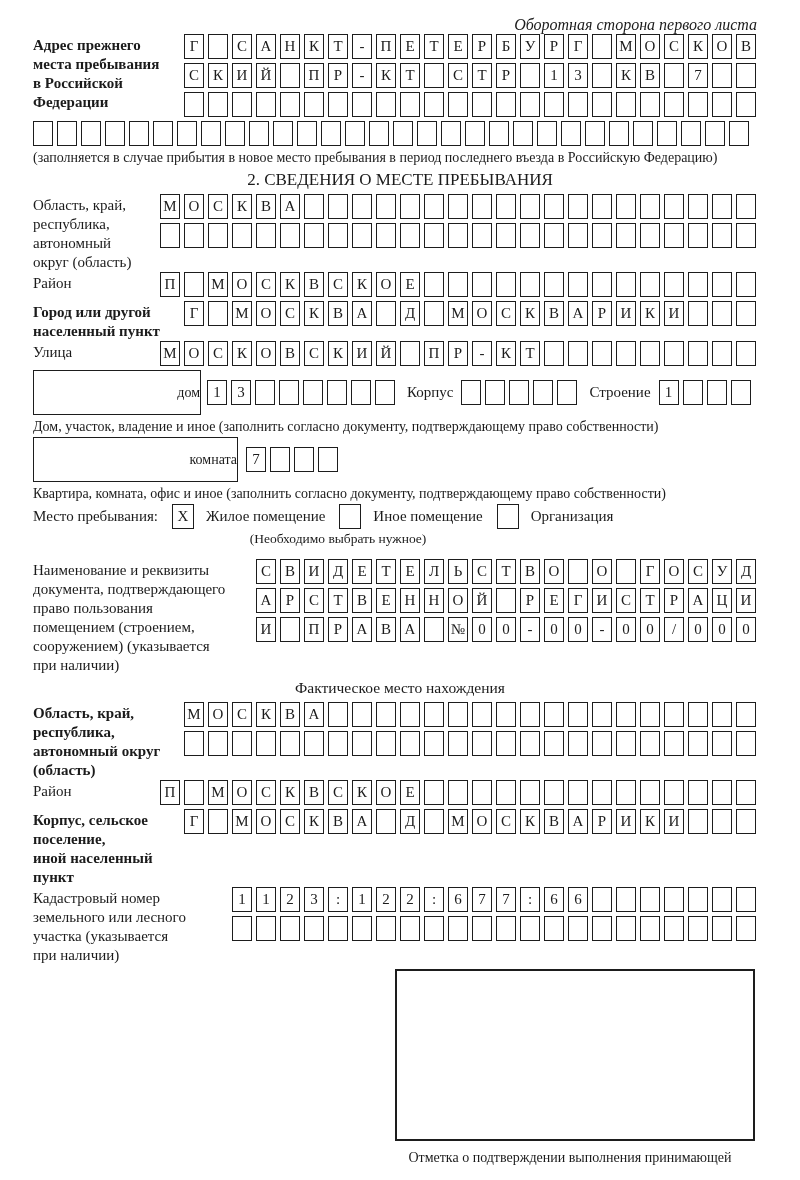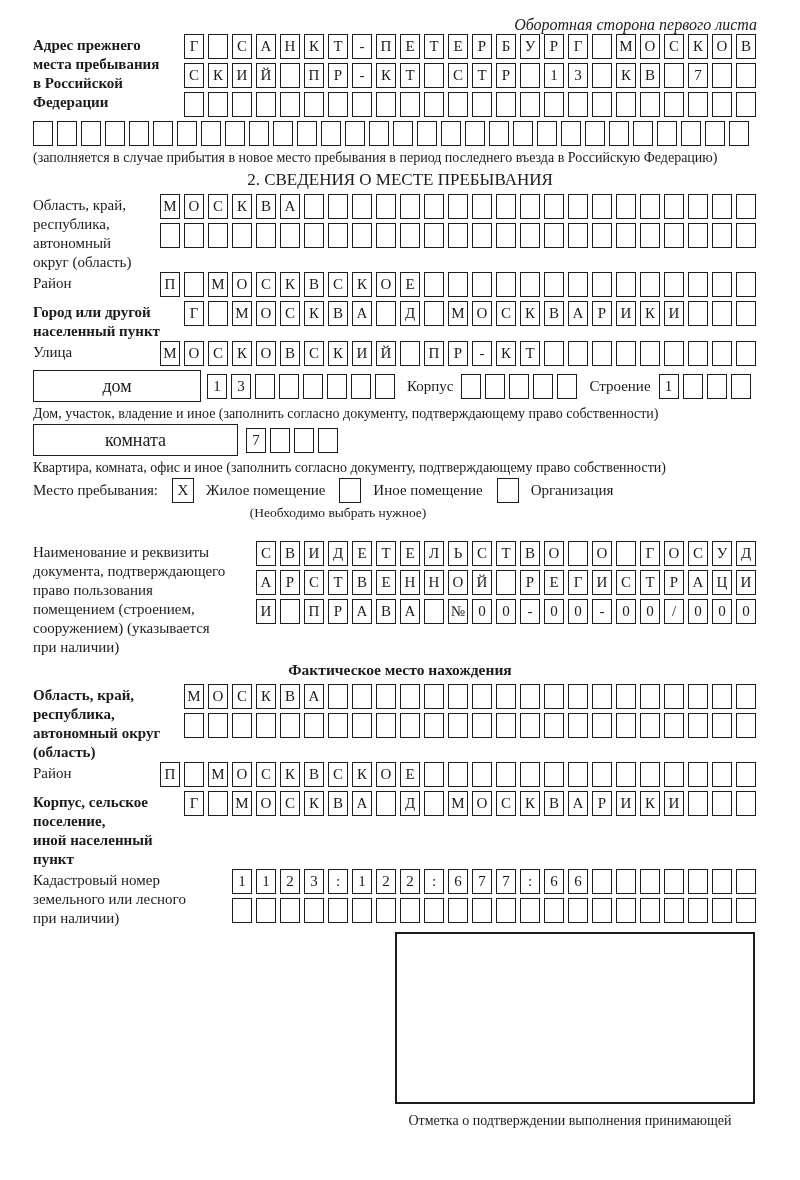--- a/index.html
+++ b/index.html
@@ -31,39 +31,39 @@
   }
 
   .caption { font-size:14px; }
   .c-center { text-align:left; }
   .prev-caption { margin:2px 0 4px 0; }
 
   .sec-title { font-size:17px; font-weight:normal; text-align:center; margin:2px 0 4px 0; }
 
   .house-row { display:flex; align-items:center; margin-bottom:4px; }
   .widebox {
-    height:32px; border:1.8px solid #1d1d1d; flex:none;
-    display:flex; align-items:center; justify-content:center; font-size:18px;
+    height:45px; border:1.8px solid #1d1d1d; flex:none;
+    display:flex; align-items:center; justify-content:flex-end; font-size:14px;
   }
   .w-dom { width:168px; margin-right:6px; }
   .w-kvartira { width:205px; margin-right:8px; }
   .inline-lbl { font-size:15px; margin:0 8px; flex:none; }
   .house-caption { margin-bottom:2px; }
 
   .opt-row { display:flex; align-items:center; margin:2px 0 2px 0;text-align:right; }
   .opt-row .lead-lbl { font-size:15px; flex:none; }
   .checkbox {
     width:22px; height:25px; flex:none;
     border:1.8px solid #1d1d1d; margin:0 12px 0 14px;
     display:flex; align-items:center; justify-content:center; font-size:15px;
   }
   .opt-label { font-size:15px; flex:none; }
-  .small-note { font-size:13.5px; width:330px; margin:0 0 20px 140px; text-align:center; }
-
-  .fact-title { font-size:15.5px; font-weight:bold; text-align:center; margin:4px 0 5px 0; }
+  .small-note { font-size:13.5px; width:330px; margin:0 0 12px 140px; text-align:center; }
+
+  .fact-title { font-size:15.5px; font-weight:normal; text-align:center; margin:4px 0 5px 0; }
   .fact-cap { font-size:14px; line-height:19px; text-align:center; margin-bottom:5px; }
   .fact-cap div { white-space:nowrap; }
 
   .stamp {
     margin-left:362px; width:360px; height:172px;
     border:2px solid #1d1d1d; margin-top:4px;
   }
   .stamp-caption {
     margin-left:302px; width:470px; margin-top:6px;
     font-size:14px; line-height:21px; text-align:center;
@@ -632,20 +632,21 @@
         <div class="cbox"></div>
         <div class="cbox"></div>
         <div class="cbox"></div>
       </div>
   </div>
 
   <div class="field">
     <div class="lbl w199">
         <div>Кадастровый номер</div>
         <div>земельного или лесного</div>
+        <div>участка (указывается</div>
         <div>при наличии)</div>
       </div>
     <div class="rows">
       <div class="boxrow">
           <div class="cbox">1</div>
           <div class="cbox">1</div>
           <div class="cbox">2</div>
           <div class="cbox">3</div>
           <div class="cbox">:</div>
           <div class="cbox">1</div>

